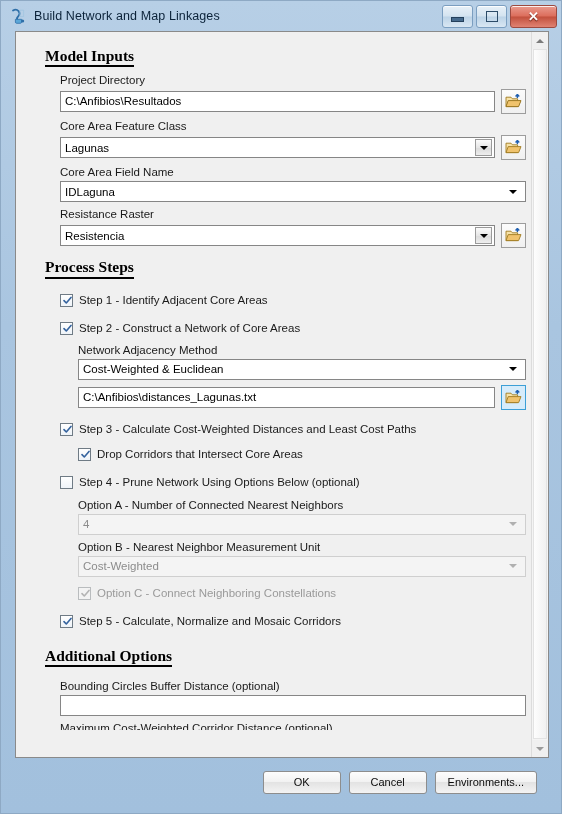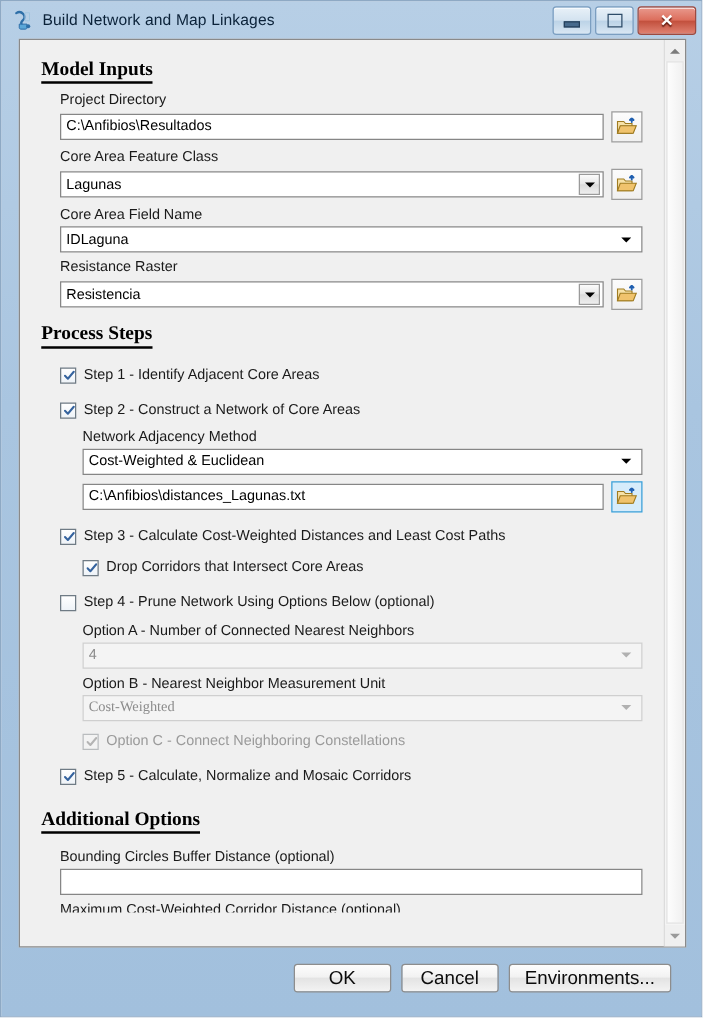--- a/index.html
+++ b/index.html
@@ -66,21 +66,21 @@
 
   
   #client {
     position: absolute; left: 14px; top: 30px;
     width: 534px; height: 727px;
     background: #f0f0f0;
     border: 1px solid #8a8a8a;
     box-sizing: border-box;
   }
   #scroll-view {
-    position: absolute; left: 0; top: 0;
+    position: absolute; left: 12px; top: 0;
     width: 516px; height: 698px;
     overflow: hidden;
     background: #f0f0f0;
     box-sizing: border-box;
     padding: 10px 0 0 0;
   }
   
   #scrollbar {
     position: absolute; right: 0; top: 0;
     width: 17px; height: 725px;
@@ -231,21 +231,21 @@
     width: 534px; height: 44px;
     display: flex; align-items: center; justify-content: flex-end;
     gap: 8px;
     padding-right: 12px;
     box-sizing: border-box;
   }
   .dlgbtn {
     height: 23px;
     min-width: 75px;
     padding: 0 12px;
-    font-size: 15px;
+    font-size: 11px;
     color: #0b0b0b;
     background: linear-gradient(to bottom, #fdfdfd 0%, #f2f2f2 46%, #e3e3e3 50%, #f3f3f3 100%);
     border: 1px solid #8d8d8d;
     border-radius: 3px;
     display: flex; align-items: center; justify-content: center;
     box-sizing: border-box;
     white-space: nowrap;
   }
 </style>
 </head>
@@ -418,21 +418,21 @@
             <div class="combo dis" style="width:469px;">
               <span class="cval">4</span>
               <span class="arrow-plain">
                   <i class="caret dis"></i>
                 </span>
             </div>
           </div>
 
           <div class="lbl indent2">Option B - Nearest Neighbor Measurement Unit</div>
           <div class="row indent2">
-            <div class="combo dis" style="width:469px;font-family:Liberation Serif, serif;">
+            <div class="combo dis" style="width:469px;">
               <span class="cval">Cost-Weighted</span>
               <span class="arrow-plain">
                   <i class="caret dis"></i>
                 </span>
             </div>
           </div>
 
           <div class="cbrow indent2 step-block" style="margin-top:9px;">
             <span class="cb dis">
               <svg class="tick" viewBox="0 0 9 9">

